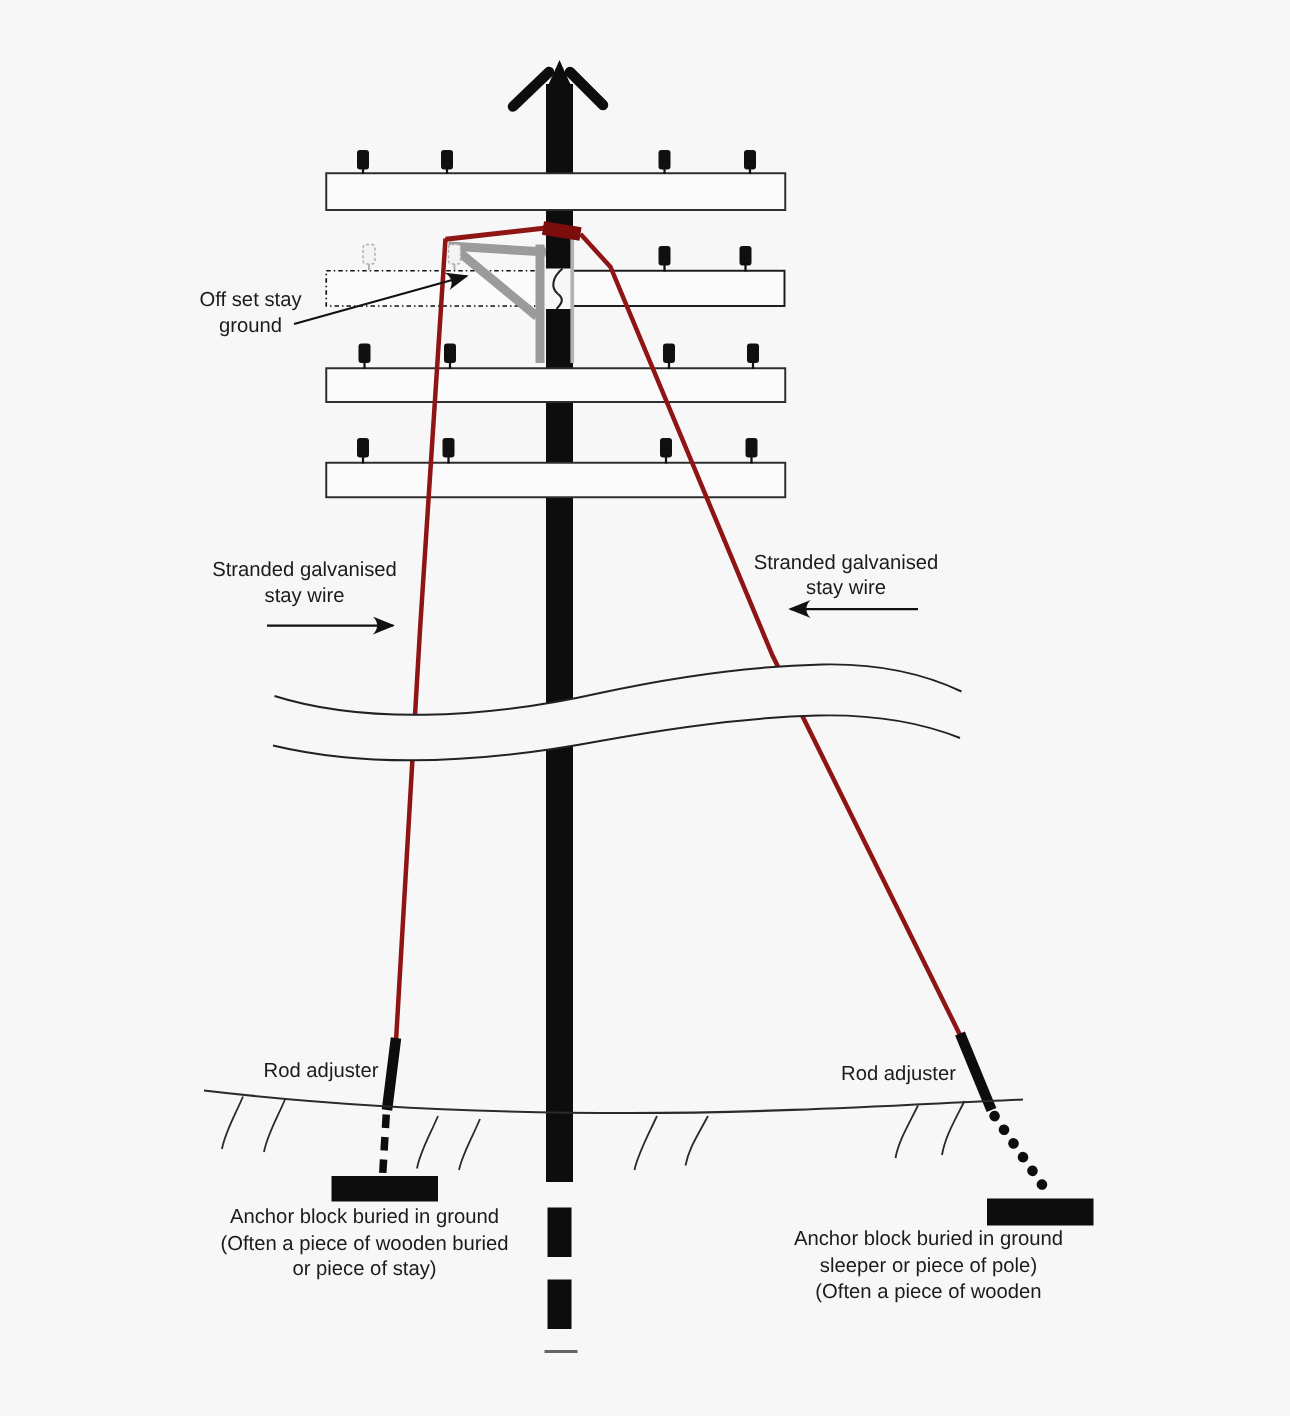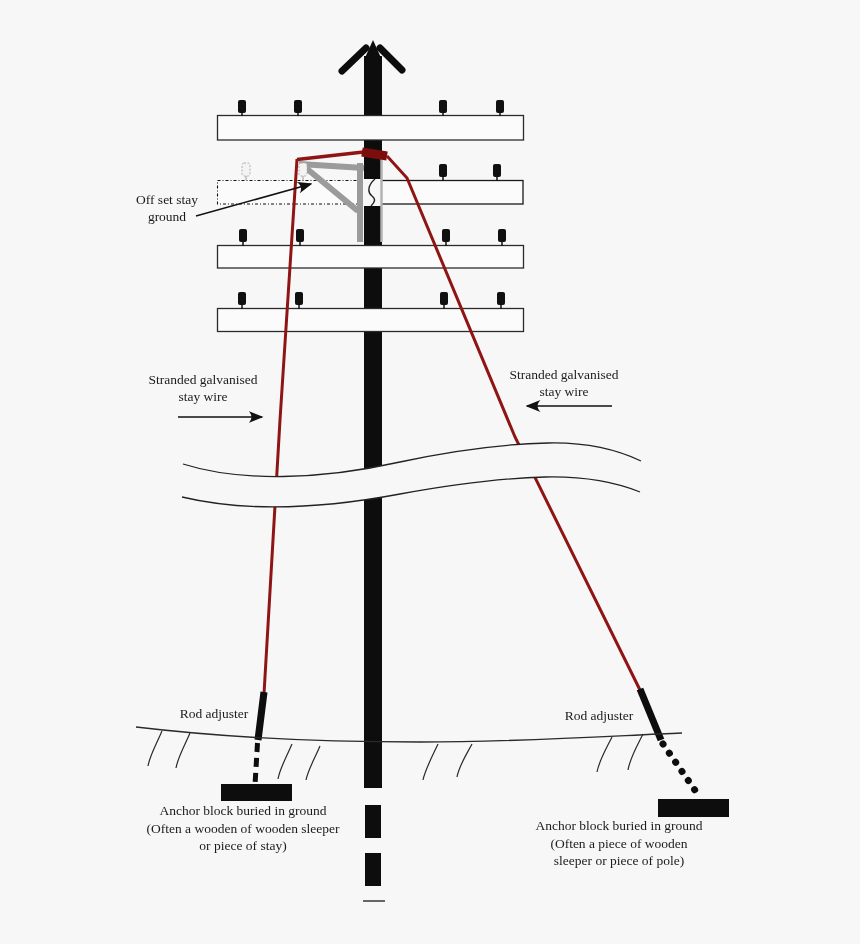--- a/index.html
+++ b/index.html
@@ -6,21 +6,20 @@
     margin: 0; padding: 0;
     background: #ffffff;
     font-family: "Liberation Sans", "DejaVu Sans", sans-serif;
   }
   .canvas {
     position: relative;
     width: 860px;
     height: 944px;
     background: #f7f7f7;
     overflow: hidden;
-    font-family: Liberation Serif, serif;
   }
   .canvas svg {
     position: absolute;
     left: 0; top: 0;
   }
   .label {
     position: absolute;
     color: #1b1b1b;
     font-size: 13.5px;
     line-height: 17px;
@@ -164,23 +163,23 @@
     <div>Stranded galvanised</div>
     <div>stay wire</div>
   </div>
 
   <div class="label" style="left:154px; top:705px; width:120px;">Rod adjuster</div>
 
   <div class="label" style="left:539px; top:707px; width:120px;">Rod adjuster</div>
 
   <div class="label" style="left:128px; top:802px; width:230px; line-height:17.5px;">
     <div>Anchor block buried in ground</div>
-    <div>(Often a wooden of wooden sleeper</div>
+    <div>(Often a piece of wooden buried</div>
     <div>or piece of stay)</div>
   </div>
 
   <div class="label" style="left:509px; top:817px; width:220px; line-height:17.5px;">
     <div>Anchor block buried in ground</div>
+    <div>sleeper or piece of pole)</div>
     <div>(Often a piece of wooden</div>
-    <div>sleeper or piece of pole)</div>
   </div>
 
 </div>
 
 </body></html>

